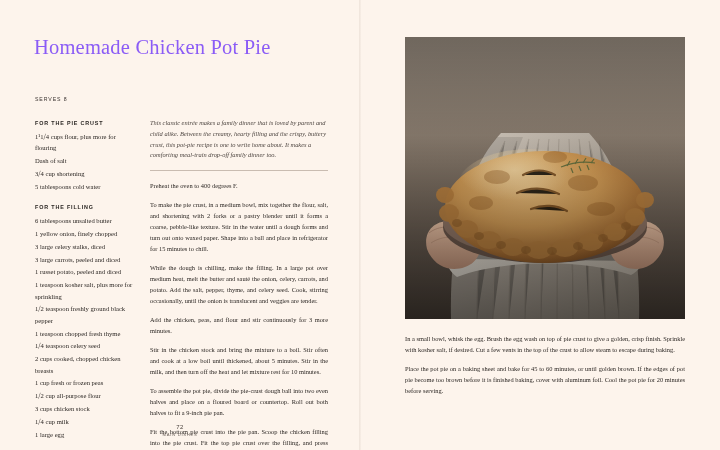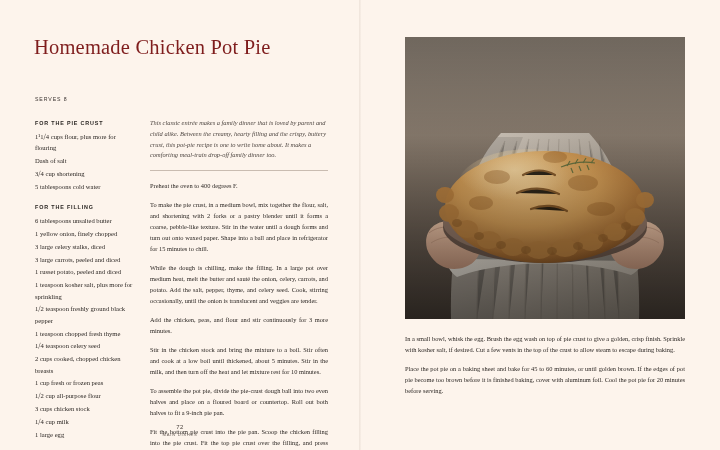--- a/index.html
+++ b/index.html
@@ -33,21 +33,21 @@
     width: 360px; height: 450px;
   }
   .recipe-title {
     position: absolute;
     left: 34px;
     top: 36px;
     font-size: 20.5px;
     font-family: "Liberation Serif", serif;
     font-weight: normal;
     letter-spacing: 0.2px;
-    color: #7f1d1d;
+    color: #8b5cf6;
     margin: 0;
   }
   .serves {
     position: absolute;
     left: 35px;
     top: 96px;
     font-size: 5.2px;
     letter-spacing: 0.9px;
     text-transform: uppercase;
     font-family: "Liberation Sans", sans-serif;

